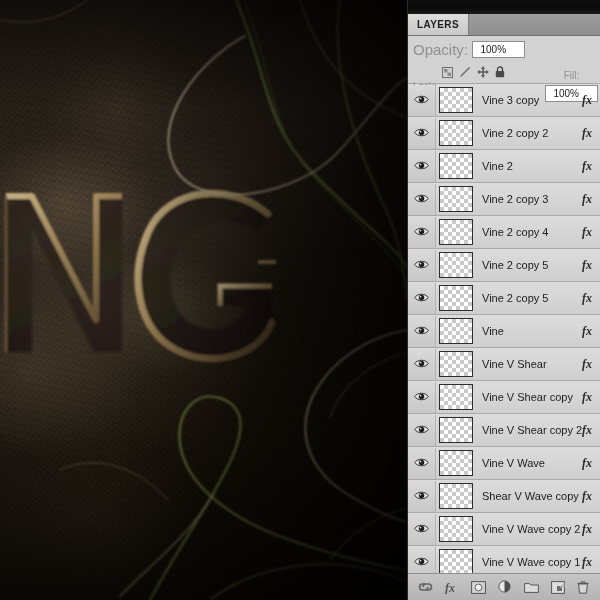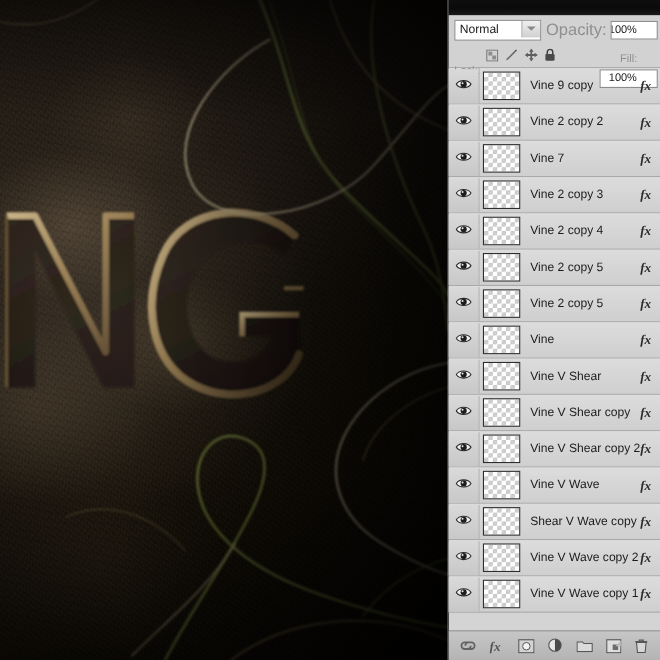--- a/index.html
+++ b/index.html
@@ -156,28 +156,28 @@
       </g>
     </svg>
 
     <div class="vignette"></div>
   </div>
 
   <div id="panel">
 
     <div class="tabstrip"></div>
 
+    <div class="tabrow">
+      <div class="tab">
+        <span>LAYERS</span>
+      </div>
+      <div class="tabfill"></div>
+    </div>
 
     <div class="modebar">
-      <div class="blend">
-        <span class="bval">Normal</span>
-        <span class="arrowbox">
-          <span class="caret"></span>
-        </span>
-      </div>
       <span class="oplabel">Opacity:</span>
       <div class="numbox">
         <span>100%</span>
       </div>
     </div>
 
     <div class="lockbar">
       <span class="locklabel">Lock:</span>
       <span class="lockicons">
         <span>
@@ -216,21 +216,21 @@
     <div class="rows" id="layer-rows">
         <div class="row">
           <div class="eyecell">
             <span><svg width="15" height="11" viewBox="0 0 15 11">
                 <path d="M0.8 5.5 C3.5 1.2 11.5 1.2 14.2 5.5 C11.5 9.8 3.5 9.8 0.8 5.5 Z" fill="#efefef" stroke="#2b2b2b" stroke-width="1"></path>
                 <circle cx="7.5" cy="5.5" r="2.8" fill="#1d1d1d"></circle>
                 <circle cx="6.5" cy="4.6" r="0.9" fill="#e9e9e9"></circle>
               </svg></span>
           </div>
           <div class="thumb"></div>
-          <div class="lname">Vine 9 copy</div>
+          <div class="lname">Vine 3 copy</div>
           <div class="fx">fx</div>
         </div>
         <div class="row">
           <div class="eyecell">
             <span><svg width="15" height="11" viewBox="0 0 15 11">
                 <path d="M0.8 5.5 C3.5 1.2 11.5 1.2 14.2 5.5 C11.5 9.8 3.5 9.8 0.8 5.5 Z" fill="#efefef" stroke="#2b2b2b" stroke-width="1"></path>
                 <circle cx="7.5" cy="5.5" r="2.8" fill="#1d1d1d"></circle>
                 <circle cx="6.5" cy="4.6" r="0.9" fill="#e9e9e9"></circle>
               </svg></span>
           </div>
@@ -240,21 +240,21 @@
         </div>
         <div class="row">
           <div class="eyecell">
             <span><svg width="15" height="11" viewBox="0 0 15 11">
                 <path d="M0.8 5.5 C3.5 1.2 11.5 1.2 14.2 5.5 C11.5 9.8 3.5 9.8 0.8 5.5 Z" fill="#efefef" stroke="#2b2b2b" stroke-width="1"></path>
                 <circle cx="7.5" cy="5.5" r="2.8" fill="#1d1d1d"></circle>
                 <circle cx="6.5" cy="4.6" r="0.9" fill="#e9e9e9"></circle>
               </svg></span>
           </div>
           <div class="thumb"></div>
-          <div class="lname">Vine 7</div>
+          <div class="lname">Vine 2</div>
           <div class="fx">fx</div>
         </div>
         <div class="row">
           <div class="eyecell">
             <span><svg width="15" height="11" viewBox="0 0 15 11">
                 <path d="M0.8 5.5 C3.5 1.2 11.5 1.2 14.2 5.5 C11.5 9.8 3.5 9.8 0.8 5.5 Z" fill="#efefef" stroke="#2b2b2b" stroke-width="1"></path>
                 <circle cx="7.5" cy="5.5" r="2.8" fill="#1d1d1d"></circle>
                 <circle cx="6.5" cy="4.6" r="0.9" fill="#e9e9e9"></circle>
               </svg></span>
           </div>

